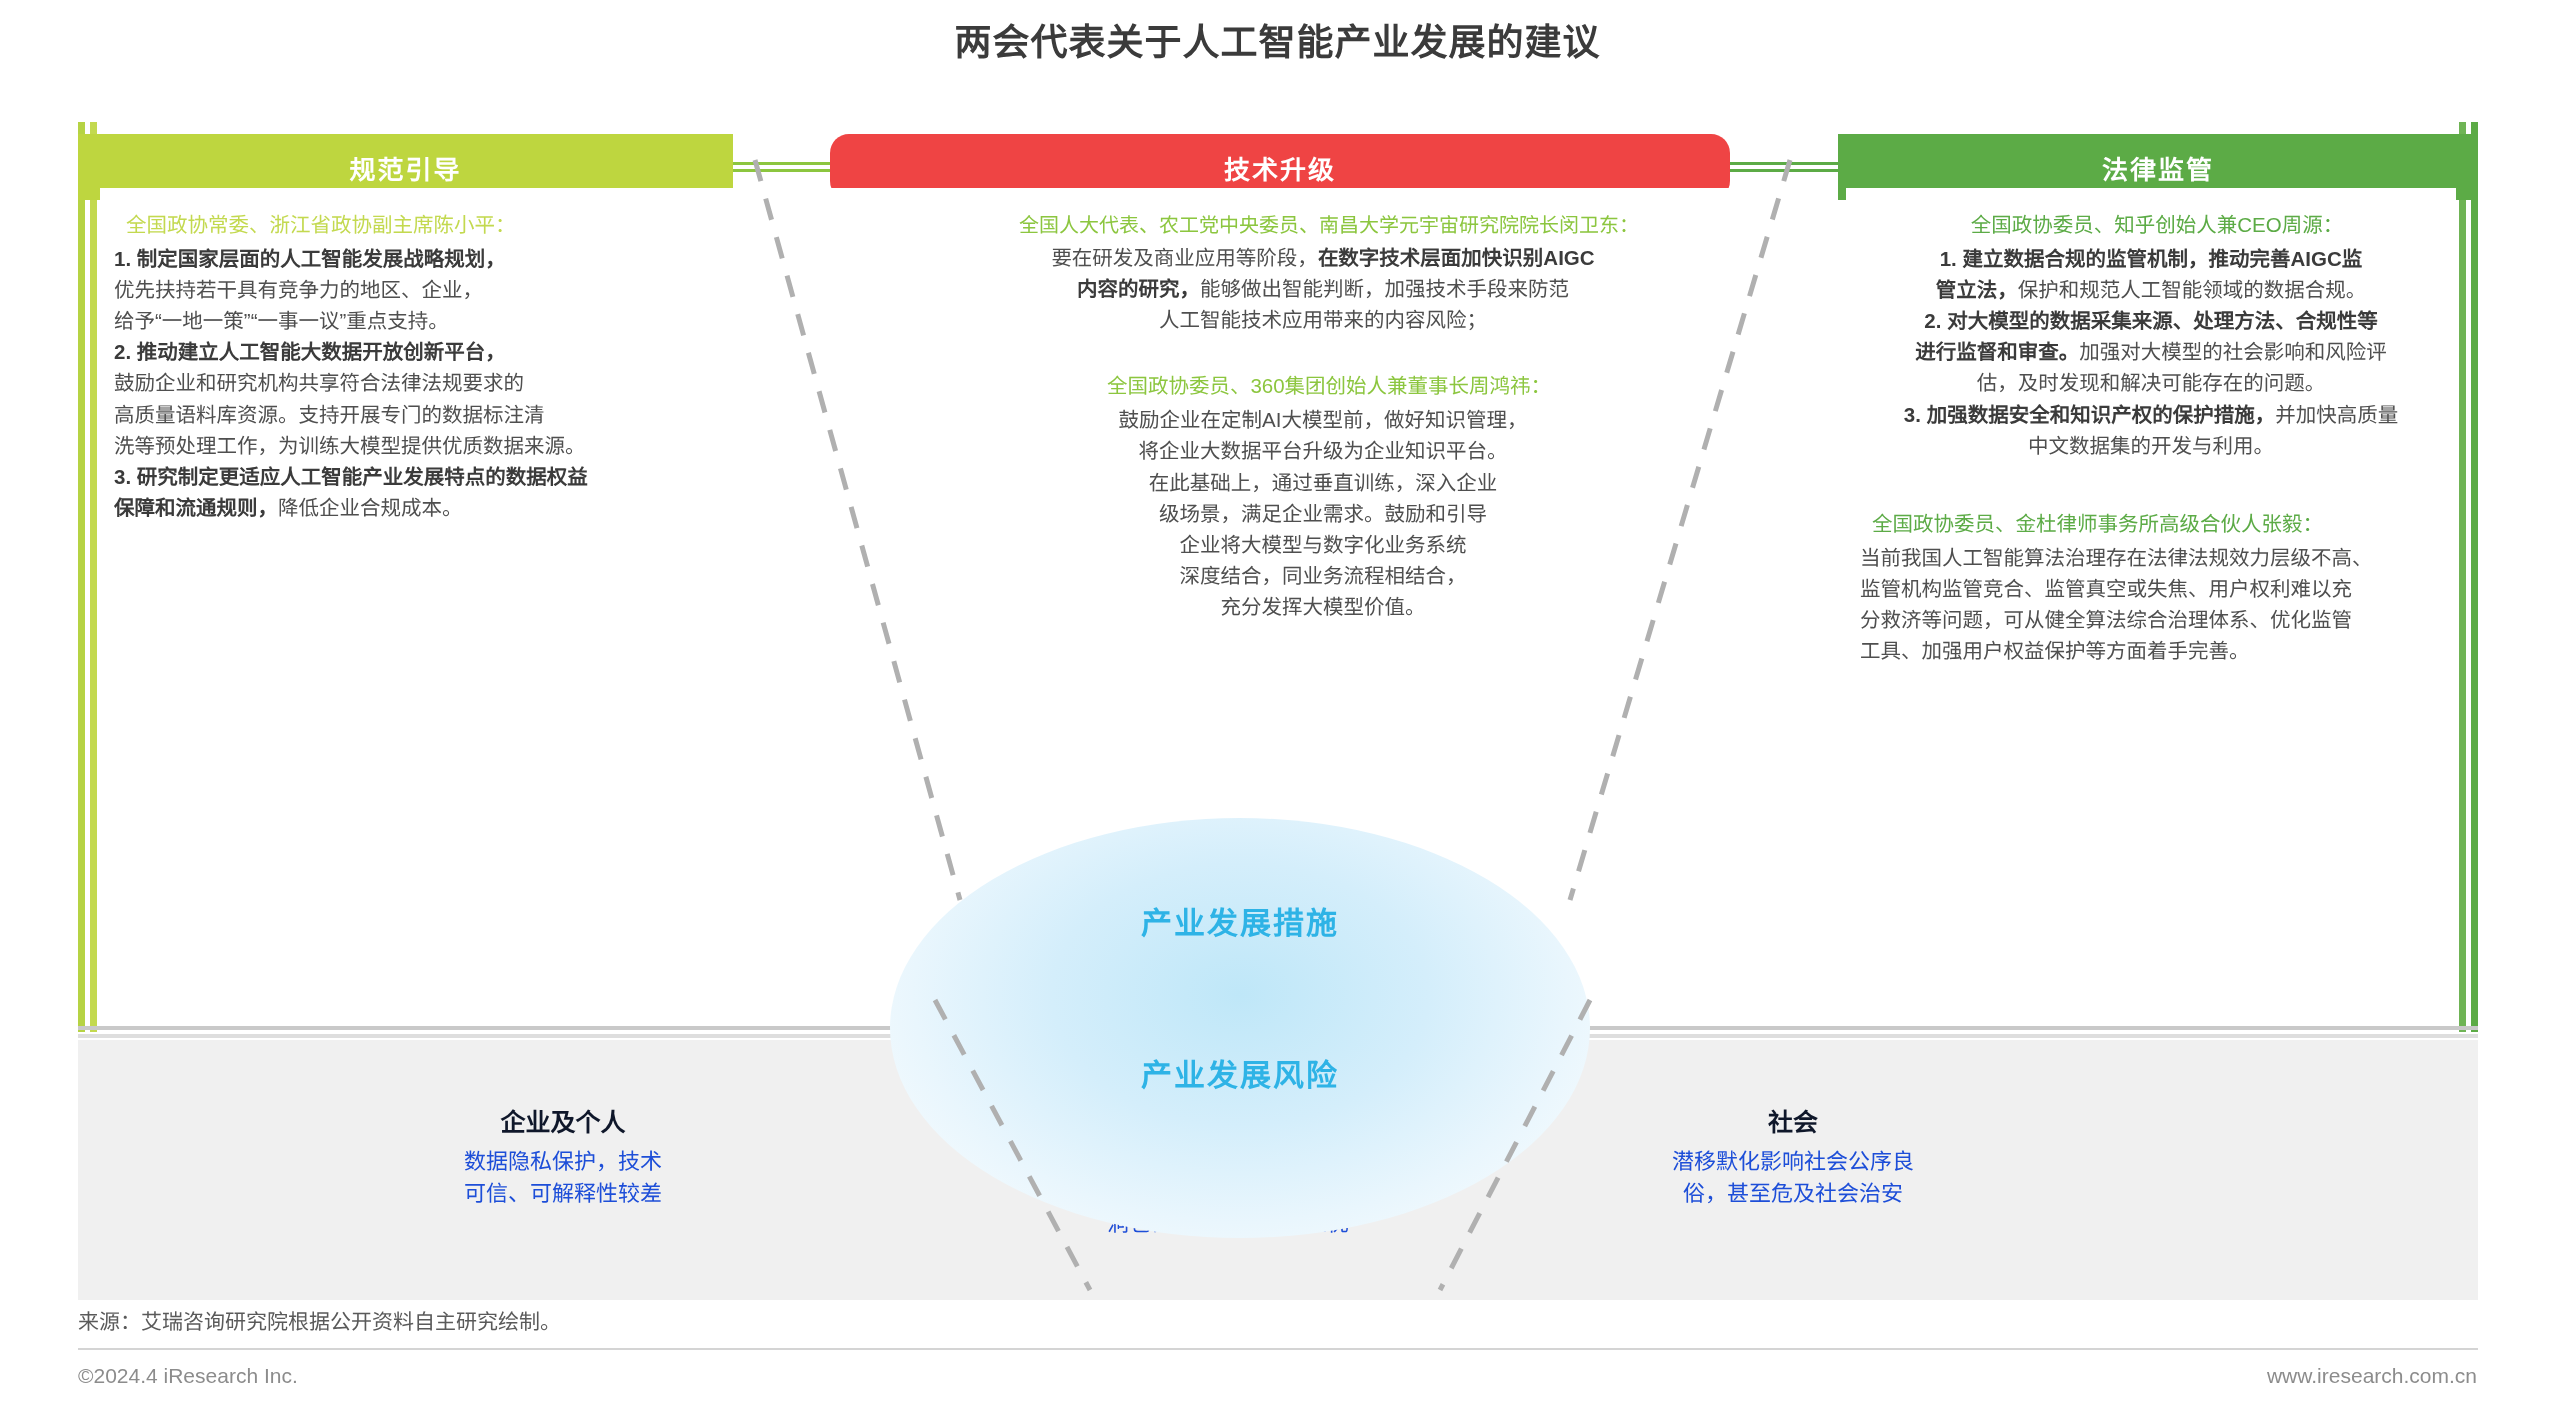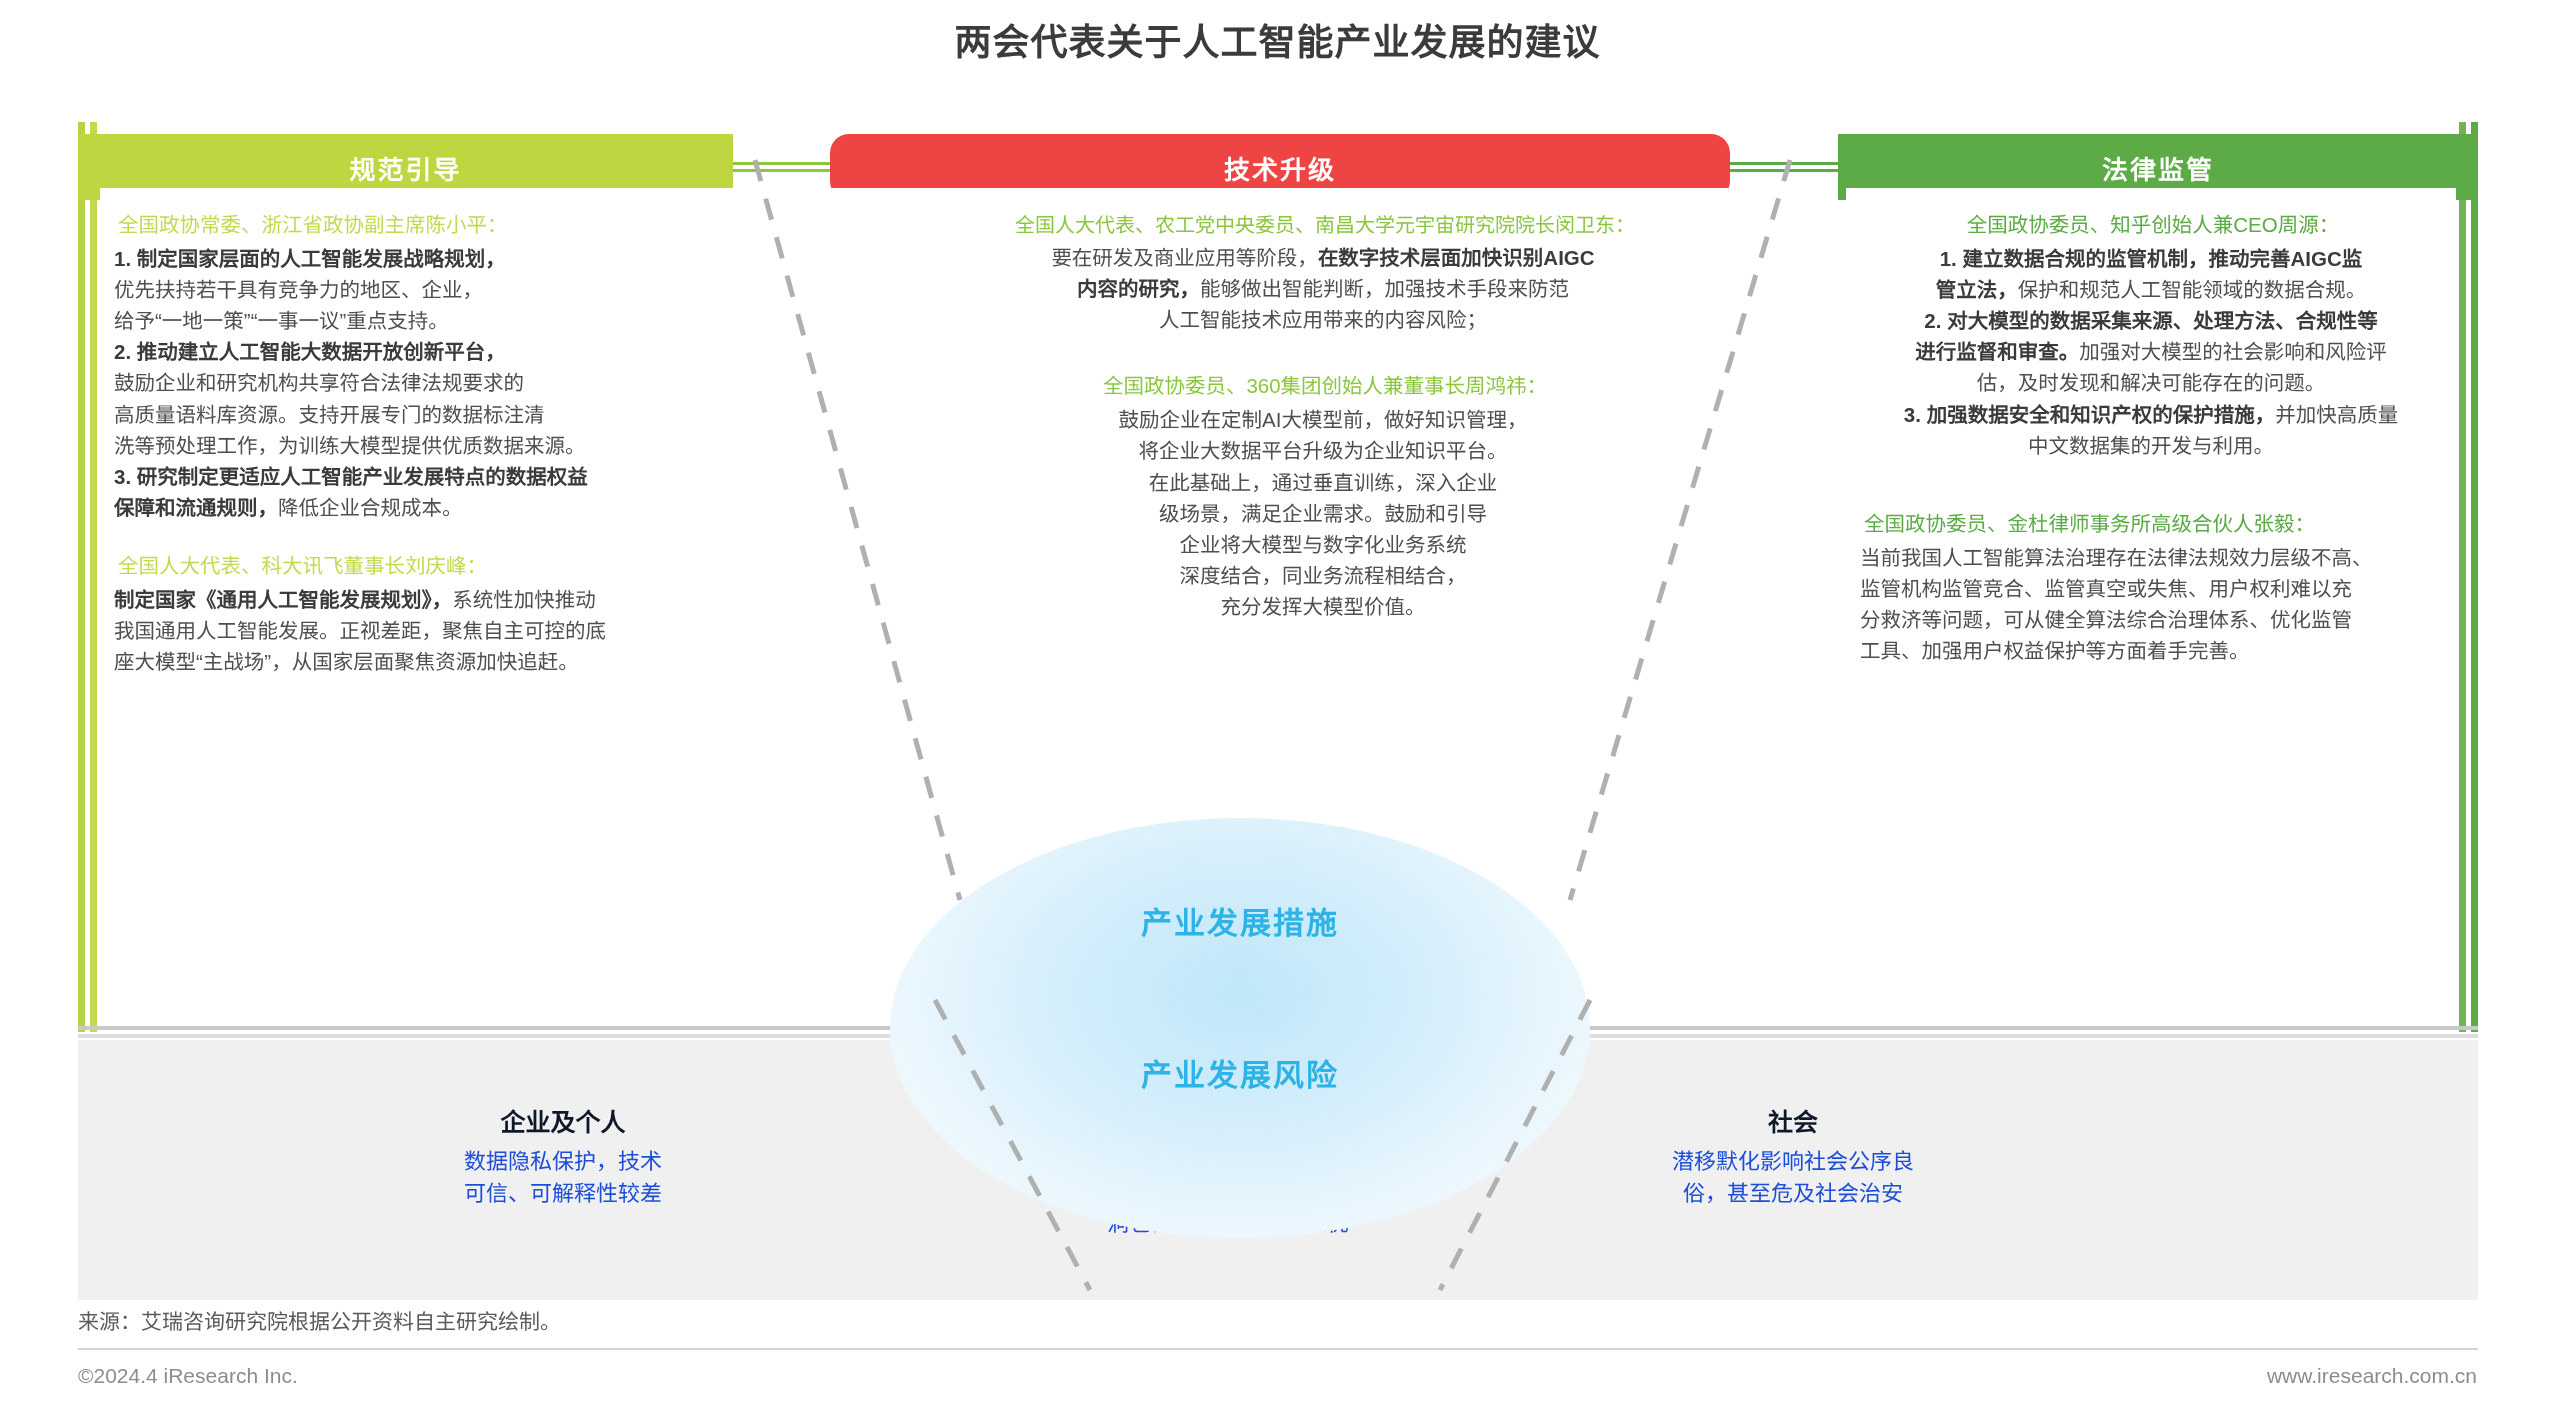--- a/index.html
+++ b/index.html
@@ -59,21 +59,21 @@
     background:#ffffff;
     box-sizing:border-box;
     padding:22px 14px 0 14px;
   }
   .col.c-left  {left:22px;   width:700px;  text-align:left;}
   .col.c-mid   {left:740px;  width:1010px; text-align:center;}
   .col.c-right {left:1768px; width:610px;  text-align:center;}
 
   .speaker{
     font-size:20.5px; line-height:1.5;
-    margin:0 0 2px 4px;
+    margin:0 0 2px 12px;
     font-weight:normal;
   }
   .speaker.lime {color:#c3d94f;}
   .speaker.green{color:#8cc63f;}
   .speaker.dgreen{color:#5cab46;}
   .body-text{
     font-size:20.5px; line-height:1.52;
     color:#4f4f4f;
     margin:0 0 0 0;
   }
@@ -174,28 +174,20 @@
         <span>给予“一地一策”“一事一议”重点支持。</span><br>
         <span><b>2. 推动建立人工智能大数据开放创新平台，</b></span><br>
         <span>鼓励企业和研究机构共享符合法律法规要求的</span><br>
         <span>高质量语料库资源。支持开展专门的数据标注清</span><br>
         <span>洗等预处理工作，为训练大模型提供优质数据来源。</span><br>
         <span><b>3. 研究制定更适应人工智能产业发展特点的数据权益</b></span><br>
         <span><b>保障和流通规则，</b><span>降低企业合规成本。</span></span>
       </div>
     </div>
 
-    <div class="blk" style="margin-top:28px;">
-      <div class="speaker lime">全国人大代表、科大讯飞董事长刘庆峰：</div>
-      <div class="body-text">
-        <span><b>制定国家《通用人工智能发展规划》，</b><span>系统性加快推动</span></span><br>
-        <span>我国通用人工智能发展。正视差距，聚焦自主可控的底</span><br>
-        <span>座大模型“主战场”，从国家层面聚焦资源加快追赶。</span>
-      </div>
-    </div>
   </div>
 
   <div class="col c-mid">
     <div class="blk">
       <div class="speaker green" style="font-size:20px;">全国人大代表、农工党中央委员、南昌大学元宇宙研究院院长闵卫东：</div>
       <div class="body-text">
         <span><span>要在研发及商业应用等阶段，</span><b>在数字技术层面加快识别AIGC</b></span><br>
         <span><b>内容的研究，</b><span>能够做出智能判断，加强技术手段来防范</span></span><br>
         <span>人工智能技术应用带来的内容风险；</span>
       </div>

